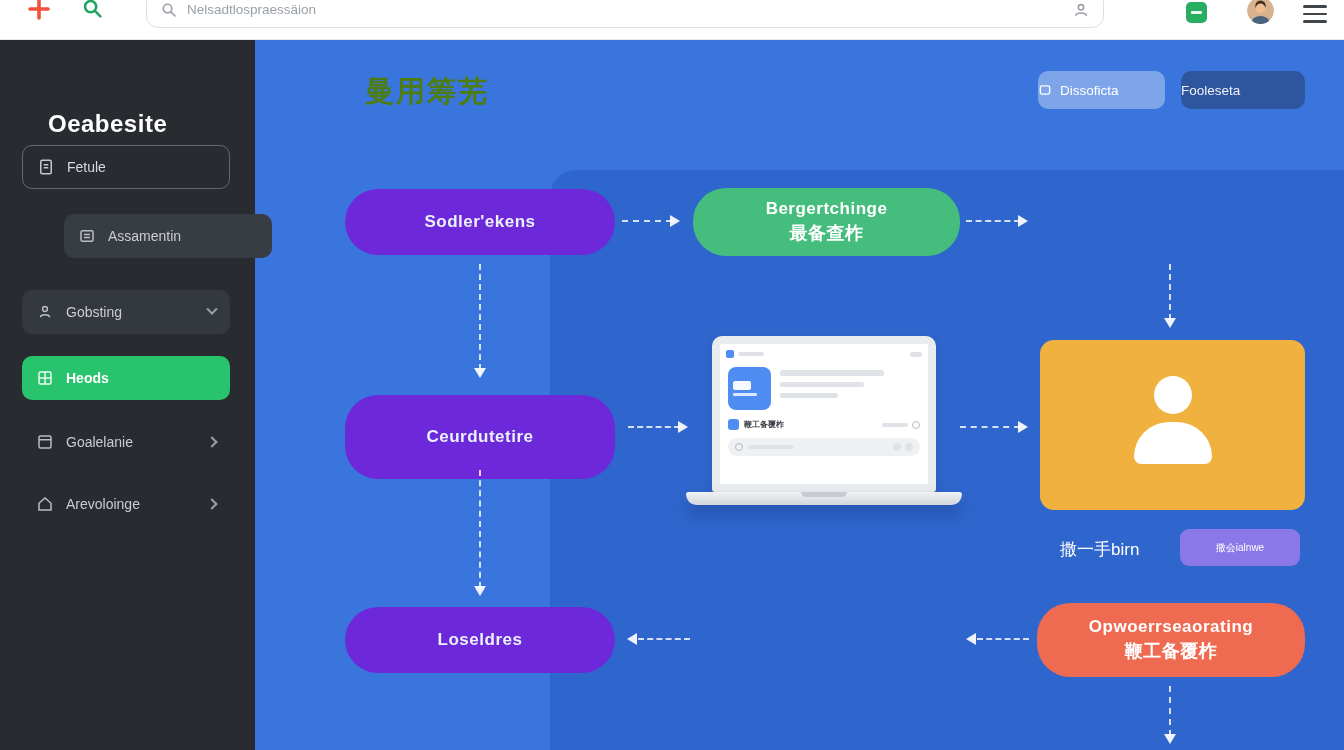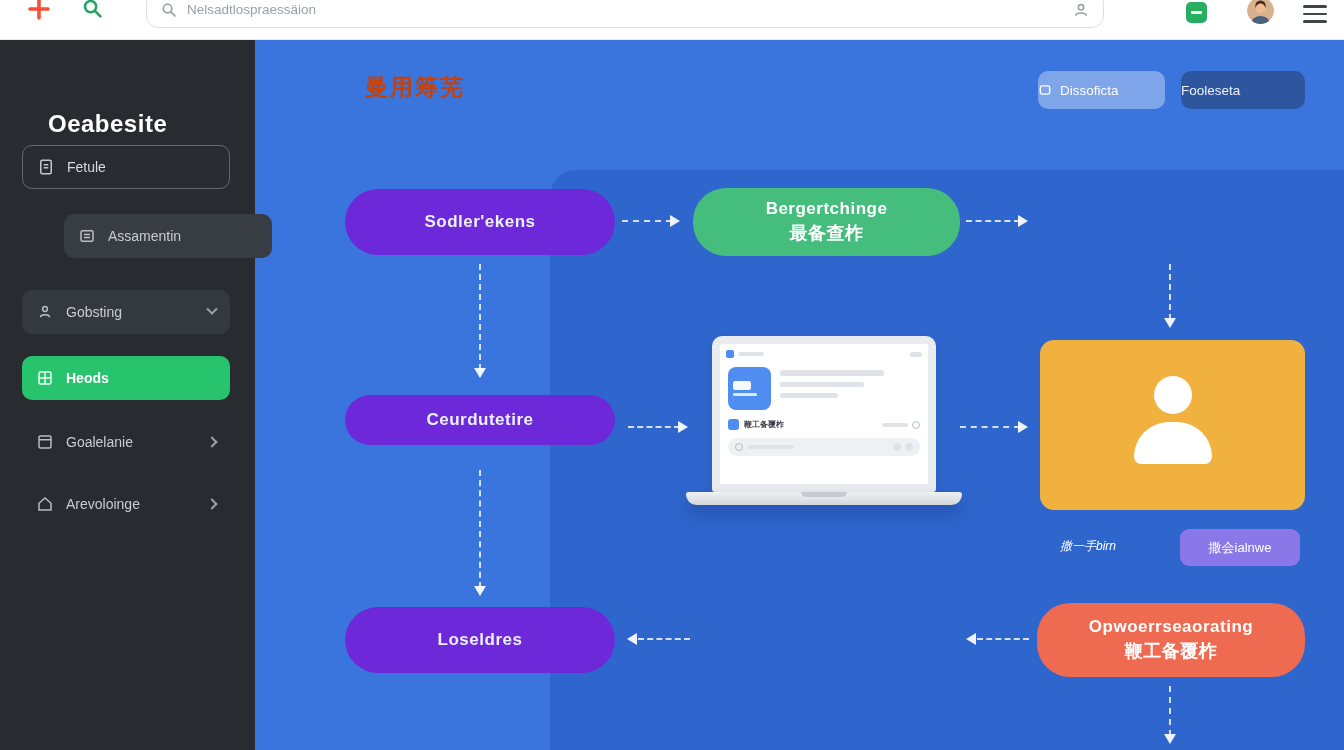--- a/index.html
+++ b/index.html
@@ -29,49 +29,49 @@
   .si-3 { top:250px; background:#34383f; }
   .si-4 { top:316px; background:#27c36d; color:#ffffff; font-weight:bold; }
   .si-5 { top:380px; }
   .si-6 { top:442px; }
   .chev { margin-left:auto; width:8px; height:8px; border-right:2px solid #9aa0a8; border-bottom:2px solid #9aa0a8; }
   .chev-down { transform:rotate(45deg) translate(-2px,-2px); }
   .chev-right { transform:rotate(-45deg); }
 
   
   .main { position:absolute; left:255px; top:40px; width:1089px; height:710px; background:#3a75de; }
-  .main-title { position:absolute; left:365px; top:72px; font-size:23px; font-weight:800; color:#c2410c; letter-spacing:2px; z-index:5; }
+  .main-title { position:absolute; left:365px; top:72px; font-size:29px; font-weight:800; color:#4d7c0f; letter-spacing:2px; z-index:5; }
   .act-btn { position:absolute; top:71px; height:38px; border-radius:10px; display:flex; align-items:center; gap:8px; color:#fff; font-size:13.5px; cursor:pointer; z-index:5; }
   .act-light { left:1038px; width:127px; background:rgba(255,255,255,.35); }
   .act-dark  { left:1181px; width:124px; background:rgba(33,48,80,.45); color:rgba(255,255,255,.92); }
 
   .panel { position:absolute; left:295px; top:130px; width:1041px; height:660px; background:#2f66cd; border-radius:26px; }
 
   
   .pill { position:absolute; display:flex; flex-direction:column; align-items:center; justify-content:center; border-radius:33px; color:#fff; font-weight:bold; font-size:17px; text-align:center; line-height:1.35; letter-spacing:.5px; }
   .pill .sub { font-size:18px; }
   .p-blue   { background:#6d28d9; color:#eaf1fd; }
   .p-green  { background:#45bd7d; }
   .p-purple { background:#7e6ae2; }
   .p-coral  { background:#ee6a50; }
   .n1 { left:345px; top:189px; width:270px; height:66px; }
   .n2 { left:693px; top:188px; width:267px; height:68px; }
   .n3 { left:1037px; top:189px; width:268px; height:66px; }
-  .n4 { left:345px; top:395px; width:270px; height:50px; }
+  .n4 { left:345px; top:395px; width:270px; height:84px; }
   .n6 { left:345px; top:607px; width:270px; height:66px; }
   .n7 { left:693px; top:607px; width:267px; height:66px; }
   .n8 { left:1037px; top:603px; width:268px; height:74px; }
 
   
   .person-card { position:absolute; left:1040px; top:340px; width:265px; height:170px; border-radius:14px; background:#f1b13e; }
   .person-head { position:absolute; left:114px; top:36px; width:38px; height:38px; border-radius:50%; background:#fff; }
   .person-body { position:absolute; left:94px; top:82px; width:78px; height:42px; border-radius:39px 39px 8px 8px; background:#fff; }
 
-  .caption-text { position:absolute; left:1060px; top:538px; width:116px; color:#fff; font-size:12px;font-style:italic; }
-  .caption-btn { position:absolute; left:1180px; top:529px; width:120px; height:37px; border-radius:9px; background:#8a77e8; color:#fff; font-size:13px; display:flex; align-items:center; justify-content:center; cursor:pointer; }
+  .caption-text { position:absolute; left:1060px; top:538px; width:116px; color:#fff; font-size:17px; }
+  .caption-btn { position:absolute; left:1180px; top:529px; width:120px; height:37px; border-radius:9px; background:#8a77e8; color:#fff; font-size:10px; display:flex; align-items:center; justify-content:center; cursor:pointer; }
 
   
   .ar-h { position:absolute; height:0; border-top:2px dashed rgba(255,255,255,.8); }
   .ar-v { position:absolute; width:0; border-left:2px dashed rgba(255,255,255,.8); }
   .head { position:absolute; width:0; height:0; border:6px solid transparent; }
   .head-r { border-left:10px solid rgba(255,255,255,.92); border-right:0; }
   .head-l { border-right:10px solid rgba(255,255,255,.92); border-left:0; }
   .head-d { border-top:10px solid rgba(255,255,255,.92); border-bottom:0; }
 
   

